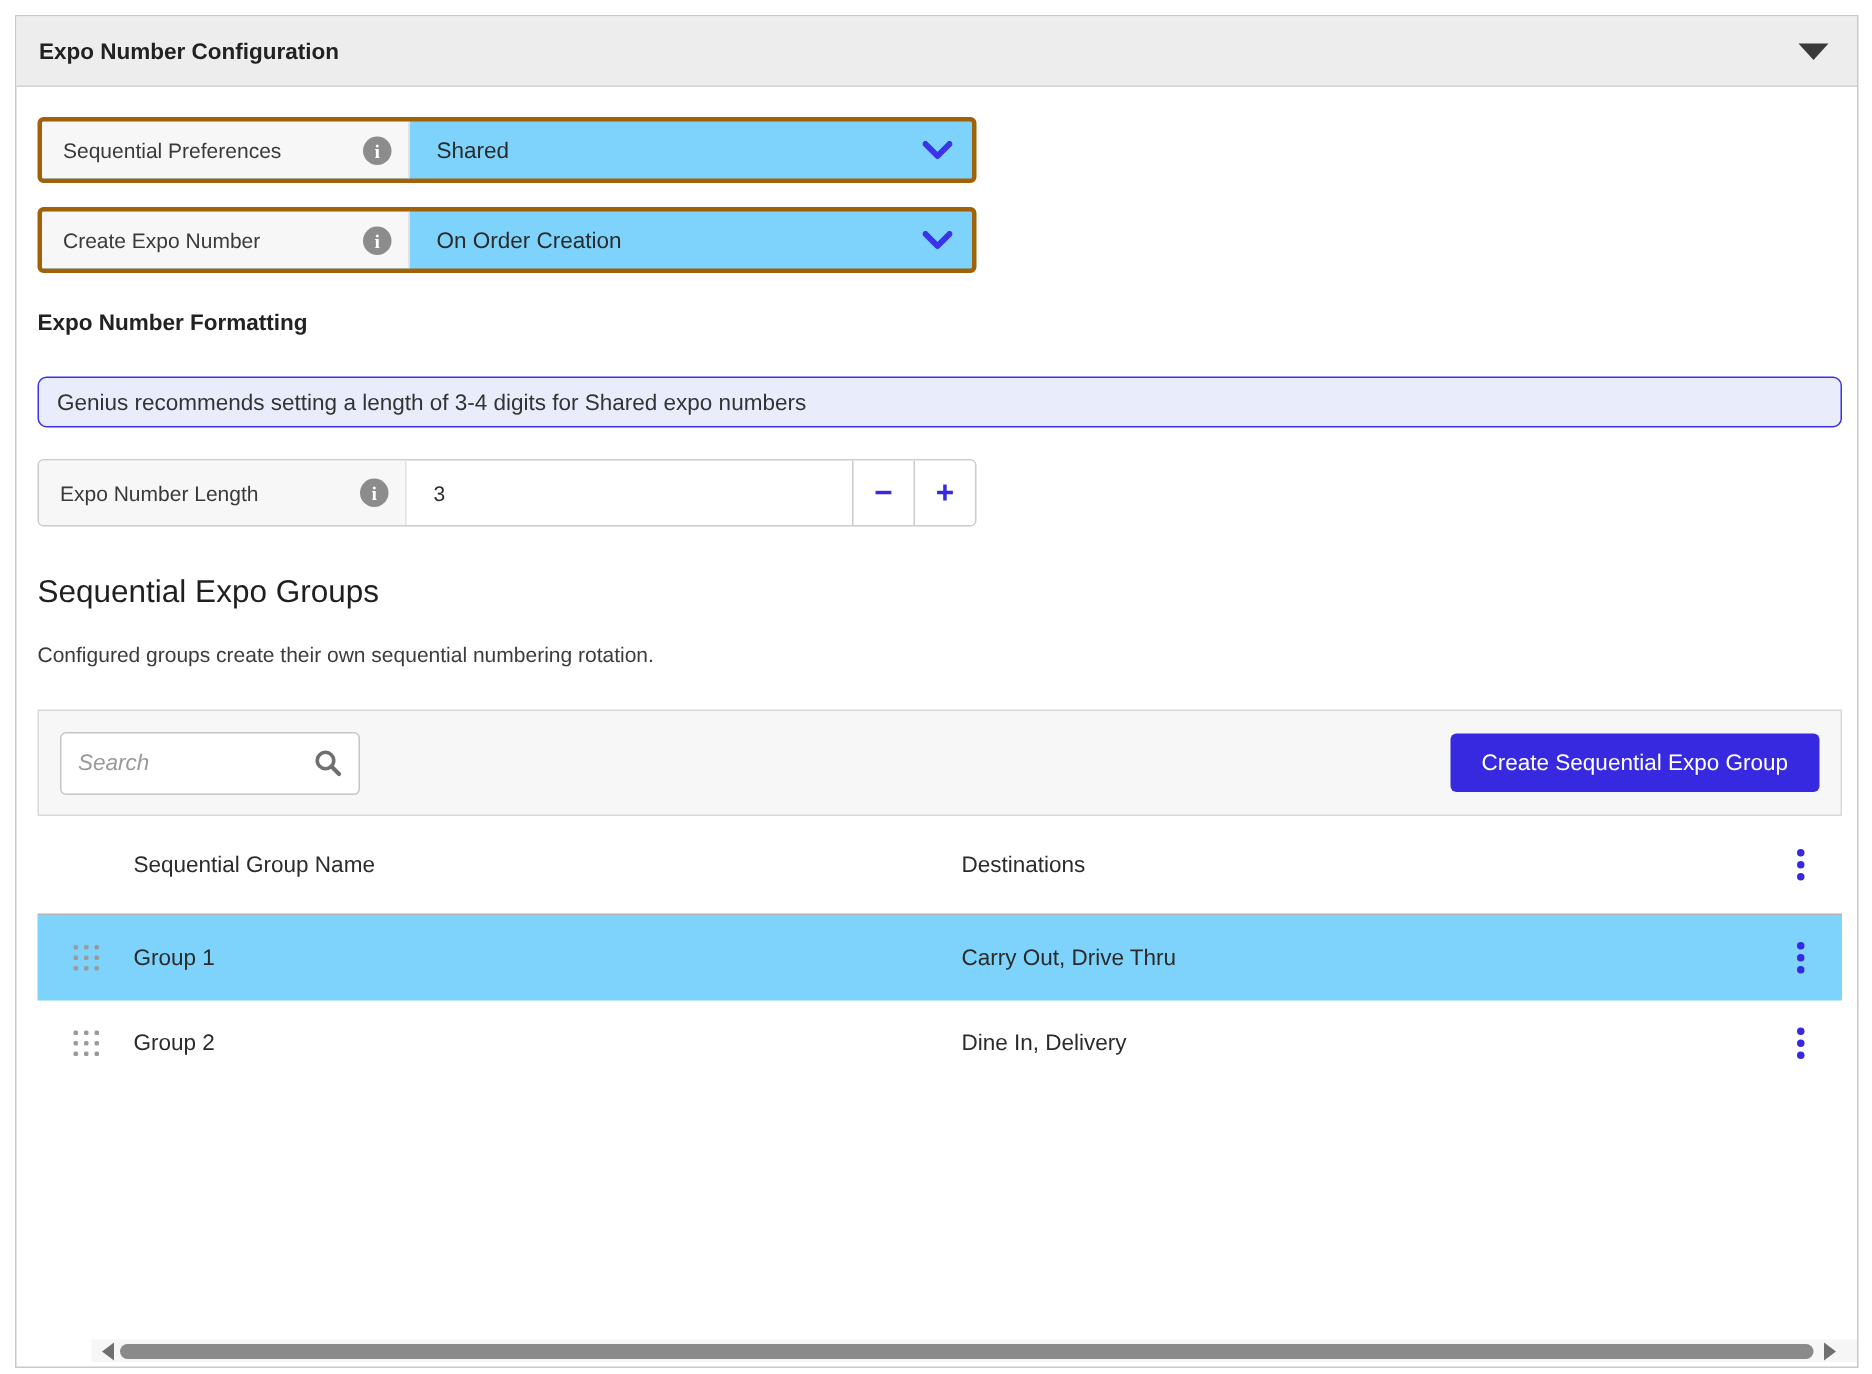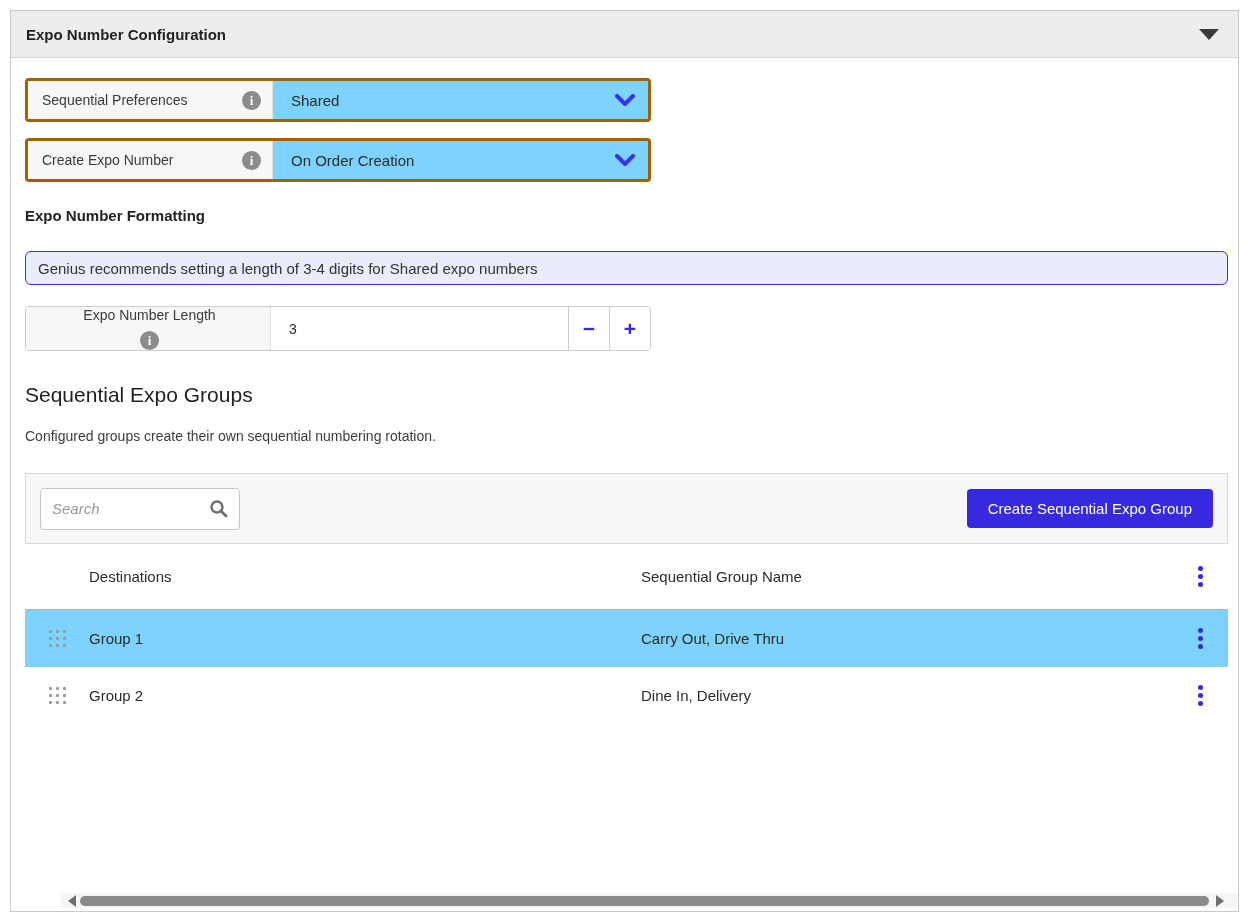--- a/index.html
+++ b/index.html
@@ -108,21 +108,21 @@
     margin-bottom: 21px;
   }
 
   .stepper-row {
     width: 626px; height: 45px;
     border: 1px solid #cccccc;
     border-radius: 4px;
     display: flex;
     overflow: hidden;
   }
-  .stepper-row .field-label { height: 100%; flex-direction: column; }
+  .stepper-row .field-label { height: 100%; }
   .stepper-value {
     flex: 1;
     display: flex;
     align-items: center;
     padding-left: 18px;
     font-size: 14px;
     color: #2b2b2b;
   }
   .step-btn {
     width: 41px;
@@ -338,22 +338,22 @@
         <svg class="search-icon" viewBox="0 0 19 19">
           <circle cx="8" cy="8" r="5.5" fill="none" stroke="#6f6f6f" stroke-width="2.4"></circle>
           <line x1="12" y1="12" x2="17" y2="17" stroke="#6f6f6f" stroke-width="2.8" stroke-linecap="round"></line>
         </svg>
       </div>
       <button class="primary-btn">Create Sequential Expo Group</button>
     </div>
 
     <div class="grid-row table-header">
       <span></span>
+      <span>Sequential Group Name</span>
       <span>Destinations</span>
-      <span>Sequential Group Name</span>
       <span class="kebab cell-center">
           <i></i>
           <i></i>
           <i></i>
         </span>
     </div>
 
     <div class="grid-row table-row striped">
       <span class="drag-handle cell-center">
         <i></i>

